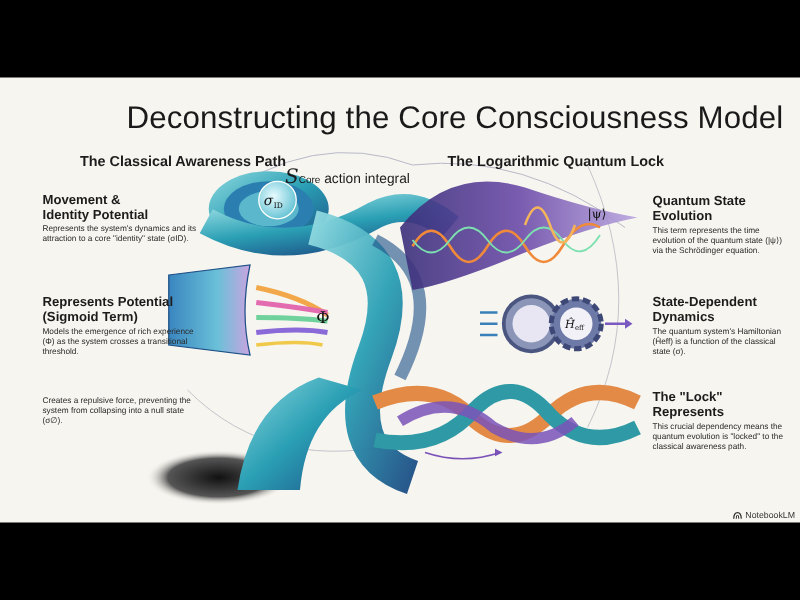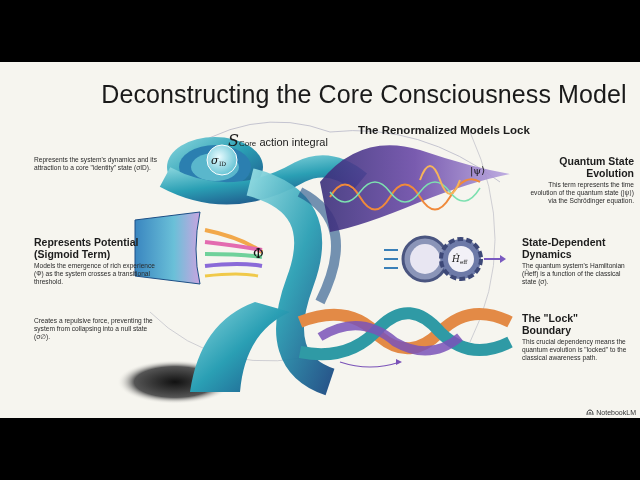--- a/index.html
+++ b/index.html
@@ -107,47 +107,49 @@
       <path d="M300 260 Q350 240 380 275 Q410 300 440 270 Q470 240 510 260" stroke="#e38a46" stroke-width="12" fill="none"></path>
       <path d="M300 290 Q350 300 380 265 Q410 235 440 270 Q470 300 510 280" stroke="#2f9aa5" stroke-width="12" fill="none"></path>
       <path d="M320 275 Q360 250 395 280 Q430 300 460 275" stroke="#7a52b8" stroke-width="9" fill="none" opacity="0.85"></path>
       <path d="M340 300 Q370 310 400 300" stroke="#7a52b8" stroke-width="1.2" fill="none"></path>
       <path d="M396 297 L402 300 L396 303 Z" fill="#7a52b8"></path>
     </g>
   </svg>
 
   <div class="title">Deconstructing the Core Consciousness Model</div>
 
+  <div class="section-head" style="left:64px;">The Classical Awareness Path</div>
   <div class="center-head">
     <span class="s">S</span><span class="sub">Core</span>
     <span>action integral</span>
   </div>
-  <div class="section-head" style="left:358px;">The Renormalized Models Lock</div>
+  <div class="section-head" style="left:358px;">The Logarithmic Quantum Lock</div>
 
   <div class="block" style="left:34px;top:92px;">
+    <h3><span>Movement &amp;</span><br><span>Identity Potential</span></h3>
     <p>Represents the system's dynamics and its attraction to a core "identity" state (σID).</p>
   </div>
   <div class="block" style="left:34px;top:174px;">
     <h3><span>Represents Potential</span><br><span>(Sigmoid Term)</span></h3>
     <p>Models the emergence of rich experience (Φ) as the system crosses a transitional threshold.</p>
   </div>
   <div class="block" style="left:34px;top:253px;">
     <p>Creates a repulsive force, preventing the system from collapsing into a null state (σ∅).</p>
   </div>
 
-  <div class="block" style="left:522px;top:93px;width:112px;text-align:right;">
+  <div class="block" style="left:522px;top:93px;width:112px;">
     <h3><span>Quantum State</span><br><span>Evolution</span></h3>
     <p>This term represents the time evolution of the quantum state (|ψ⟩) via the Schrödinger equation.</p>
   </div>
   <div class="block" style="left:522px;top:174px;width:112px;">
     <h3><span>State-Dependent</span><br><span>Dynamics</span></h3>
     <p>The quantum system's Hamiltonian (Ĥeff) is a function of the classical state (σ).</p>
   </div>
   <div class="block" style="left:522px;top:250px;width:112px;">
-    <h3><span>The "Lock"</span><br><span>Boundary</span></h3>
+    <h3><span>The "Lock"</span><br><span>Represents</span></h3>
     <p>This crucial dependency means the quantum evolution is "locked" to the classical awareness path.</p>
   </div>
 
   <div class="brand">
     <svg width="8" height="7" viewBox="0 0 8 7">
         <path d="M1 6 Q1 1 4 1 Q7 1 7 6" fill="none" stroke="#333" stroke-width="1"></path>
         <path d="M3 6 Q3 3 4 3 Q5 3 5 6" fill="none" stroke="#333" stroke-width="0.8"></path>
       </svg>
     <span>NotebookLM</span>
   </div>

